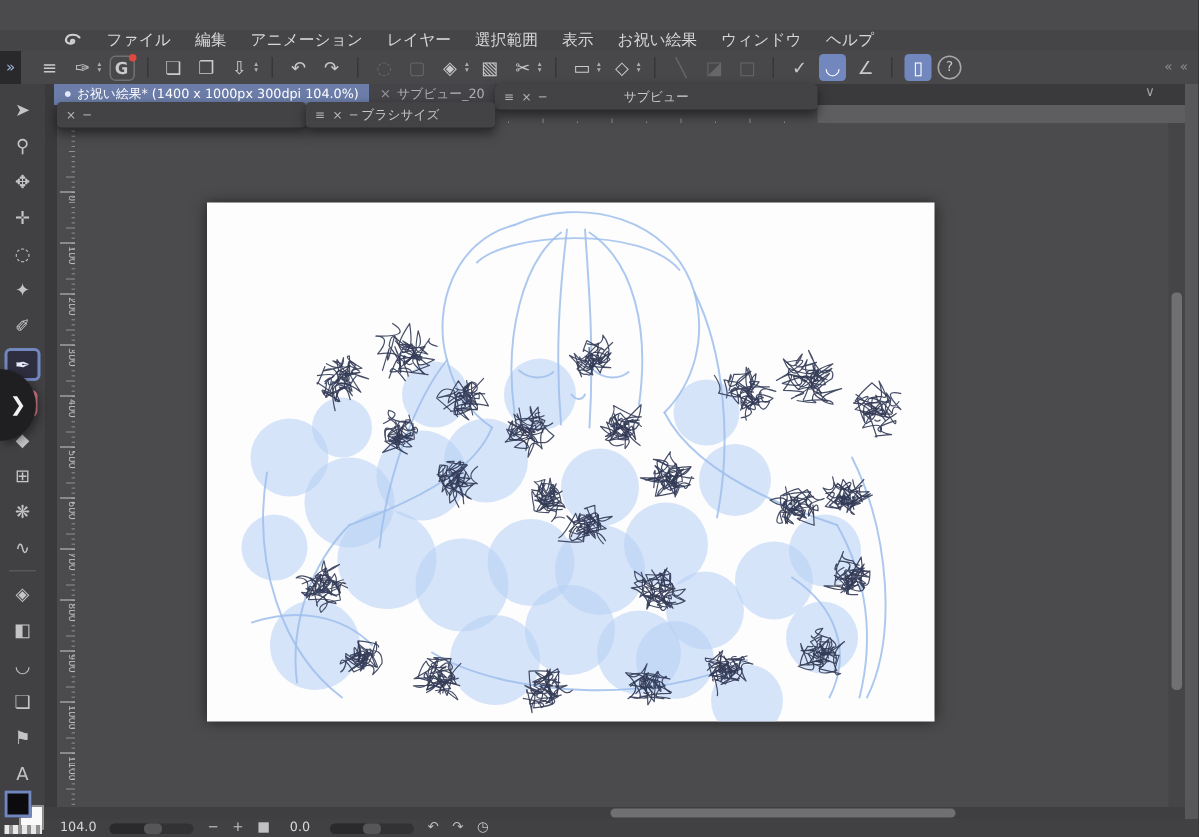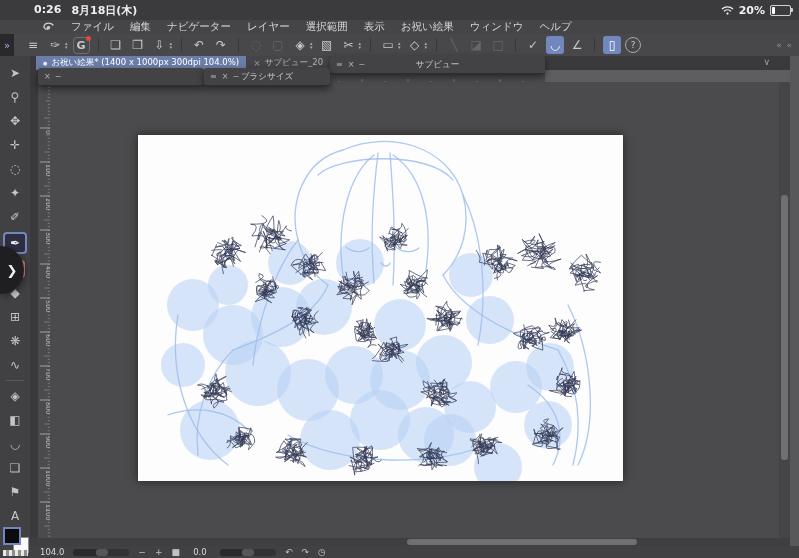--- a/index.html
+++ b/index.html
@@ -90,48 +90,31 @@
   .bb-slider{position:relative;width:56px;height:7px;background:#323234;border-radius:4px;}
   .bb-slider .fill{position:absolute;left:0;top:0;bottom:0;width:45%;background:#2a2a2c;border-radius:4px 0 0 4px;}
   .bb-slider .nub{position:absolute;left:40%;top:0;width:12px;height:7px;background:#565659;border-radius:3px;}
   .bb-ic{font-size:9px;color:#c0c0c2;}
 </style>
 </head>
 <body>
 
 <div class="screen">
 
-  <div class="statusbar">
-    <div class="left">
-      <span>0:26</span>
-      <span>8月18日(木)</span>
-    </div>
-    <div class="right">
-      <svg width="13" height="10" viewBox="0 0 13 10">
-        <path d="M1,4 A8,8 0 0 1 12,4" fill="none" stroke="#f0f0f0" stroke-width="1.3"></path>
-        <path d="M3,6.3 A5,5 0 0 1 10,6.3" fill="none" stroke="#f0f0f0" stroke-width="1.3"></path>
-        <circle cx="6.5" cy="8.6" r="1.1" fill="#f0f0f0"></circle>
-      </svg>
-      <span>20%</span>
-      <span class="battery">
-          <span class="lvl"></span>
-        </span>
-    </div>
-  </div>
 
   <div class="menubar">
     <span class="logo">
       <svg width="13" height="11" viewBox="0 0 13 11">
         <path d="M11,3 C9,0.5 4,0.5 2.5,3 C1,5.5 3,7.5 6,7 C8,6.6 8,4.5 6.3,4.6 C5,4.7 5,6 6,6" fill="none" stroke="#cfcfd1" stroke-width="1.4" stroke-linecap="round"></path>
       </svg>
     </span>
 
   <span class="menu-item">ファイル</span>
       <span class="menu-item">編集</span>
-      <span class="menu-item">ナビゲーター</span>
+      <span class="menu-item">アニメーション</span>
       <span class="menu-item">レイヤー</span>
       <span class="menu-item">選択範囲</span>
       <span class="menu-item">表示</span>
       <span class="menu-item">お祝い絵果</span>
       <span class="menu-item">ウィンドウ</span>
       <span class="menu-item">ヘルプ</span>
     </div>
 
   <div class="toolbar">
     <div class="tb-edge">»</div>

